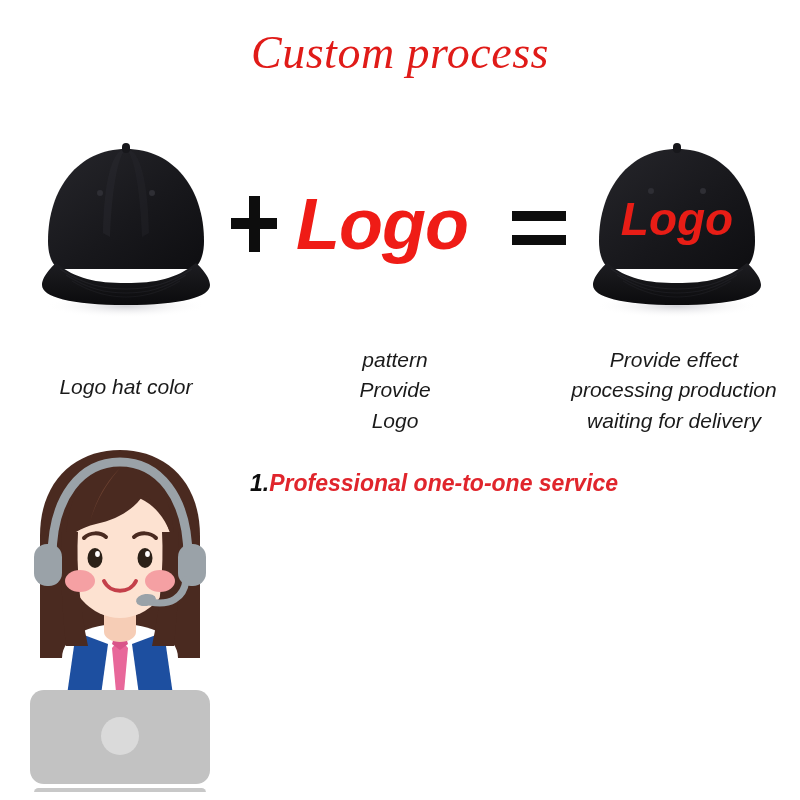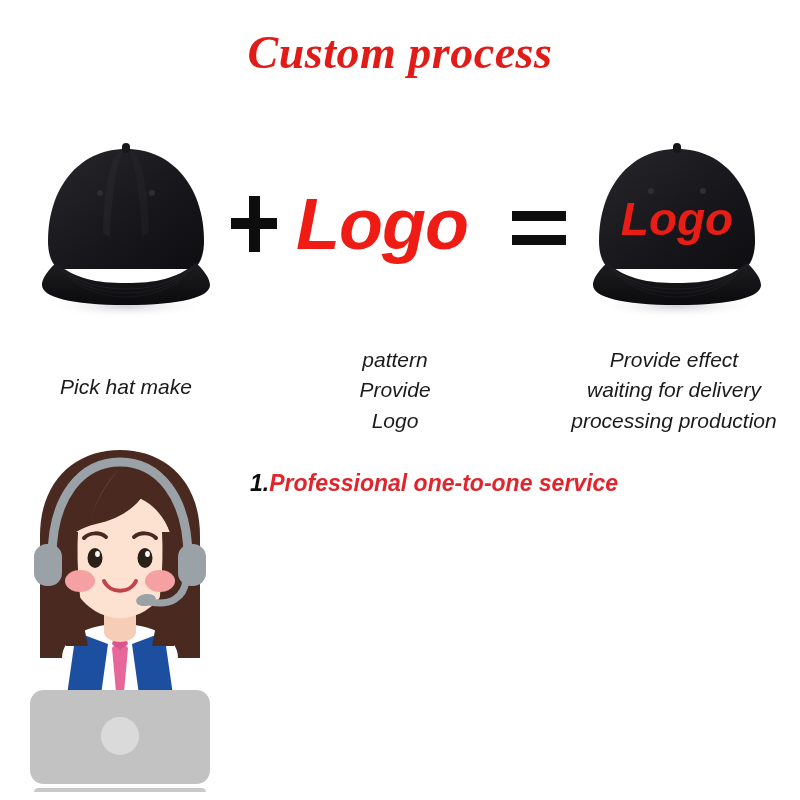--- a/index.html
+++ b/index.html
@@ -27,21 +27,21 @@
 
   
   .title {
     position: absolute;
     left: 0;
     top: 26px;
     width: 800px;
     text-align: center;
     font-family: "Liberation Serif", serif;
     font-style: italic;
-    font-weight: bold;
+    font-weight: normal;
     font-size: 46px;
     letter-spacing: 0.5px;
     color: #e01b18;
     white-space: nowrap;
   }
 
   
   .hat-wrap {
     position: absolute;
   }
@@ -211,33 +211,33 @@
       <circle cx="129" cy="58" r="3" fill="#2e2e34"></circle>
       <text x="103" y="102" text-anchor="middle" font-family="Liberation Sans, sans-serif" font-size="46" font-weight="bold" font-style="italic" fill="#e81d16">Logo</text>
       <path d="M33 130 C33 130 19 142 19 152 C19 164 47 172 103 172 C159 172 187 164 187 152 C187 142 173 130 173 130 C153 146 133 150 103 150 C73 150 53 146 33 130 Z" fill="url(#brimG2)"></path>
       <path d="M37 136 C61 152 81 156 103 156 C125 156 145 152 169 136" fill="none" stroke="#2a2a30" stroke-width="1.2" opacity="0.55"></path>
       <path d="M43 142 C65 156 83 160 103 160 C123 160 141 156 163 142" fill="none" stroke="#2a2a30" stroke-width="1.2" opacity="0.45"></path>
       <path d="M49 148 C69 160 85 164 103 164 C121 164 137 160 157 148" fill="none" stroke="#2a2a30" stroke-width="1.2" opacity="0.35"></path>
     </svg>
   </div>
 
   <div class="caption cap-1">
-    <div>Pick hat make</div>
+    <div>Logo hat color</div>
   </div>
 
   <div class="caption cap-2">
     <div>pattern</div>
     <div>Provide</div>
     <div>Logo</div>
   </div>
 
   <div class="caption cap-3">
     <div>Provide effect</div>
+    <div>processing production</div>
     <div>waiting for delivery</div>
-    <div>processing production</div>
   </div>
 
   <div class="mascot">
     <svg viewBox="0 0 232 352" xmlns="http://www.w3.org/2000/svg">
 
       <path d="M36 96 C36 40 72 10 116 10 C160 10 196 40 196 96 L196 218 L36 218 Z" fill="#4a2a20"></path>
 
       <path d="M58 218 C58 196 86 184 116 184 C146 184 174 196 174 218 L174 262 L58 262 Z" fill="#ffffff"></path>
 
       <path d="M72 192 L104 204 L96 262 L62 262 Z" fill="#1d4fa0"></path>

